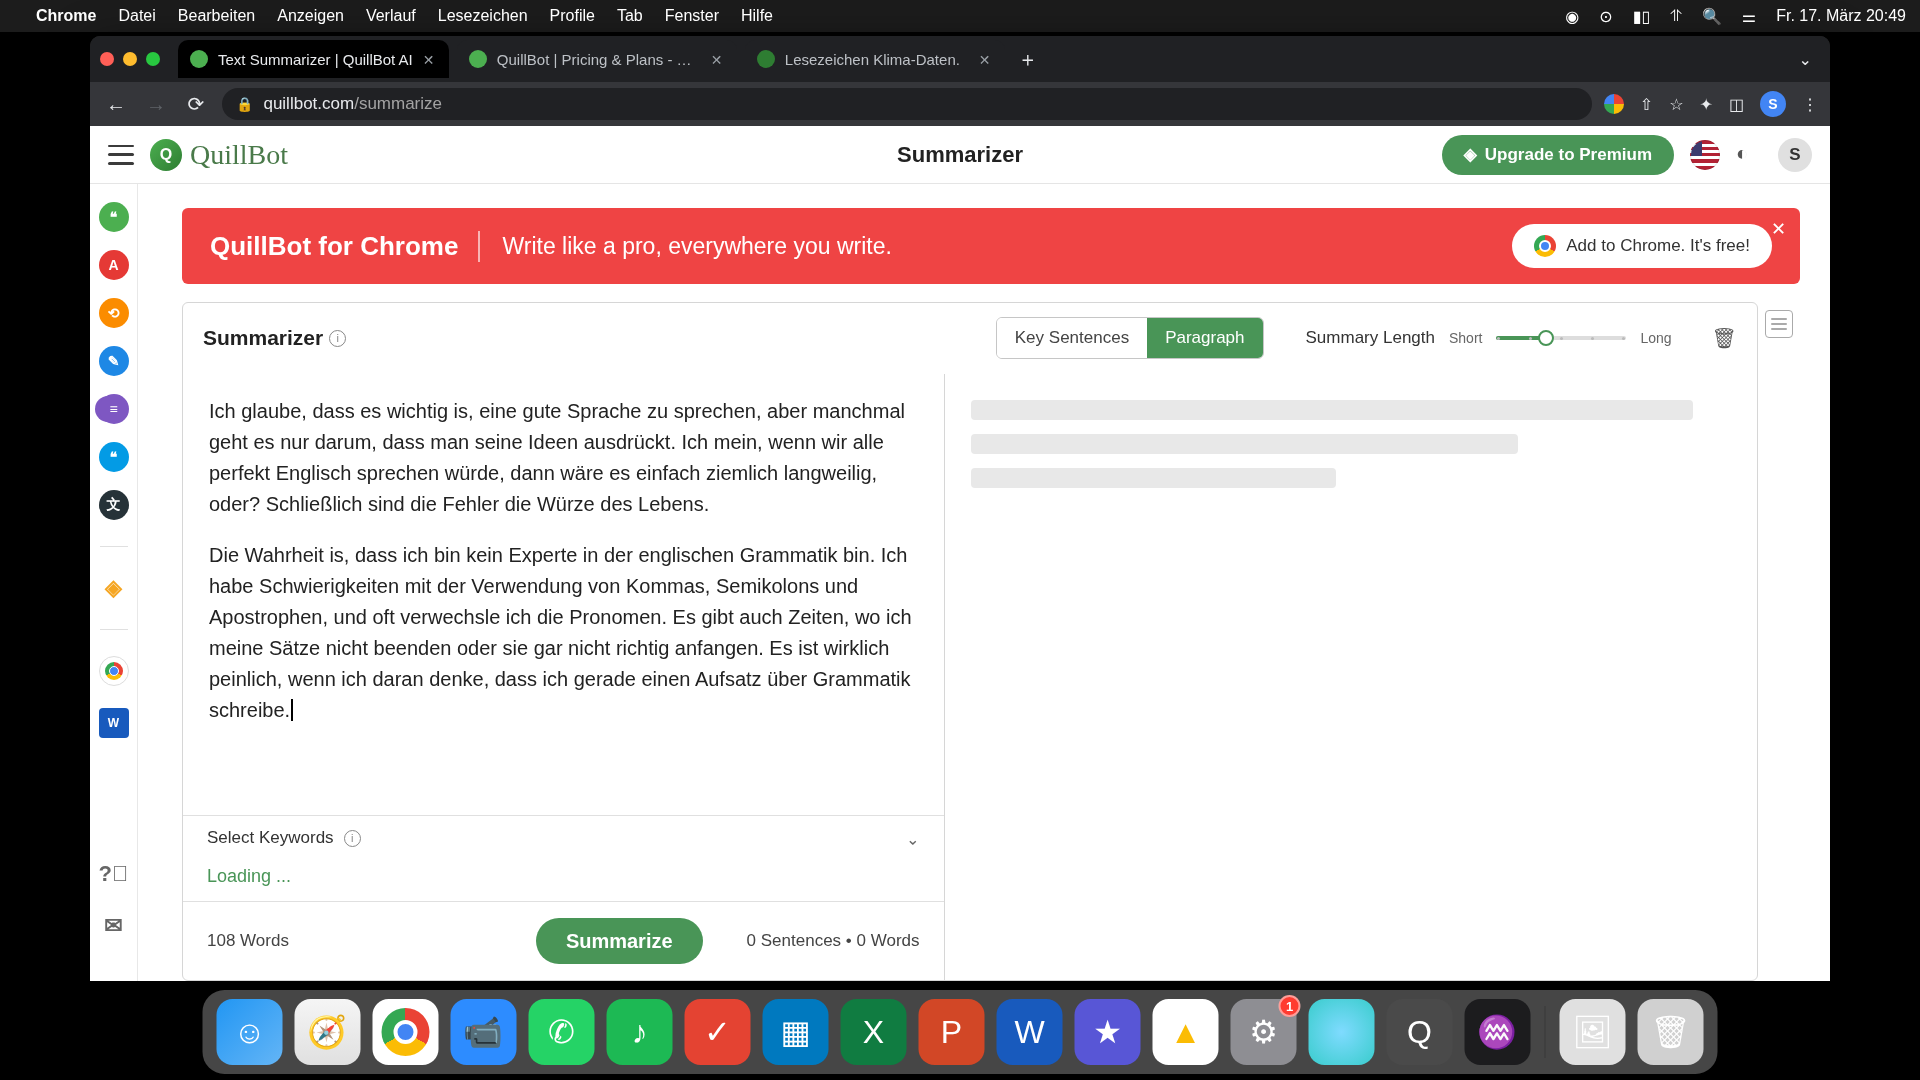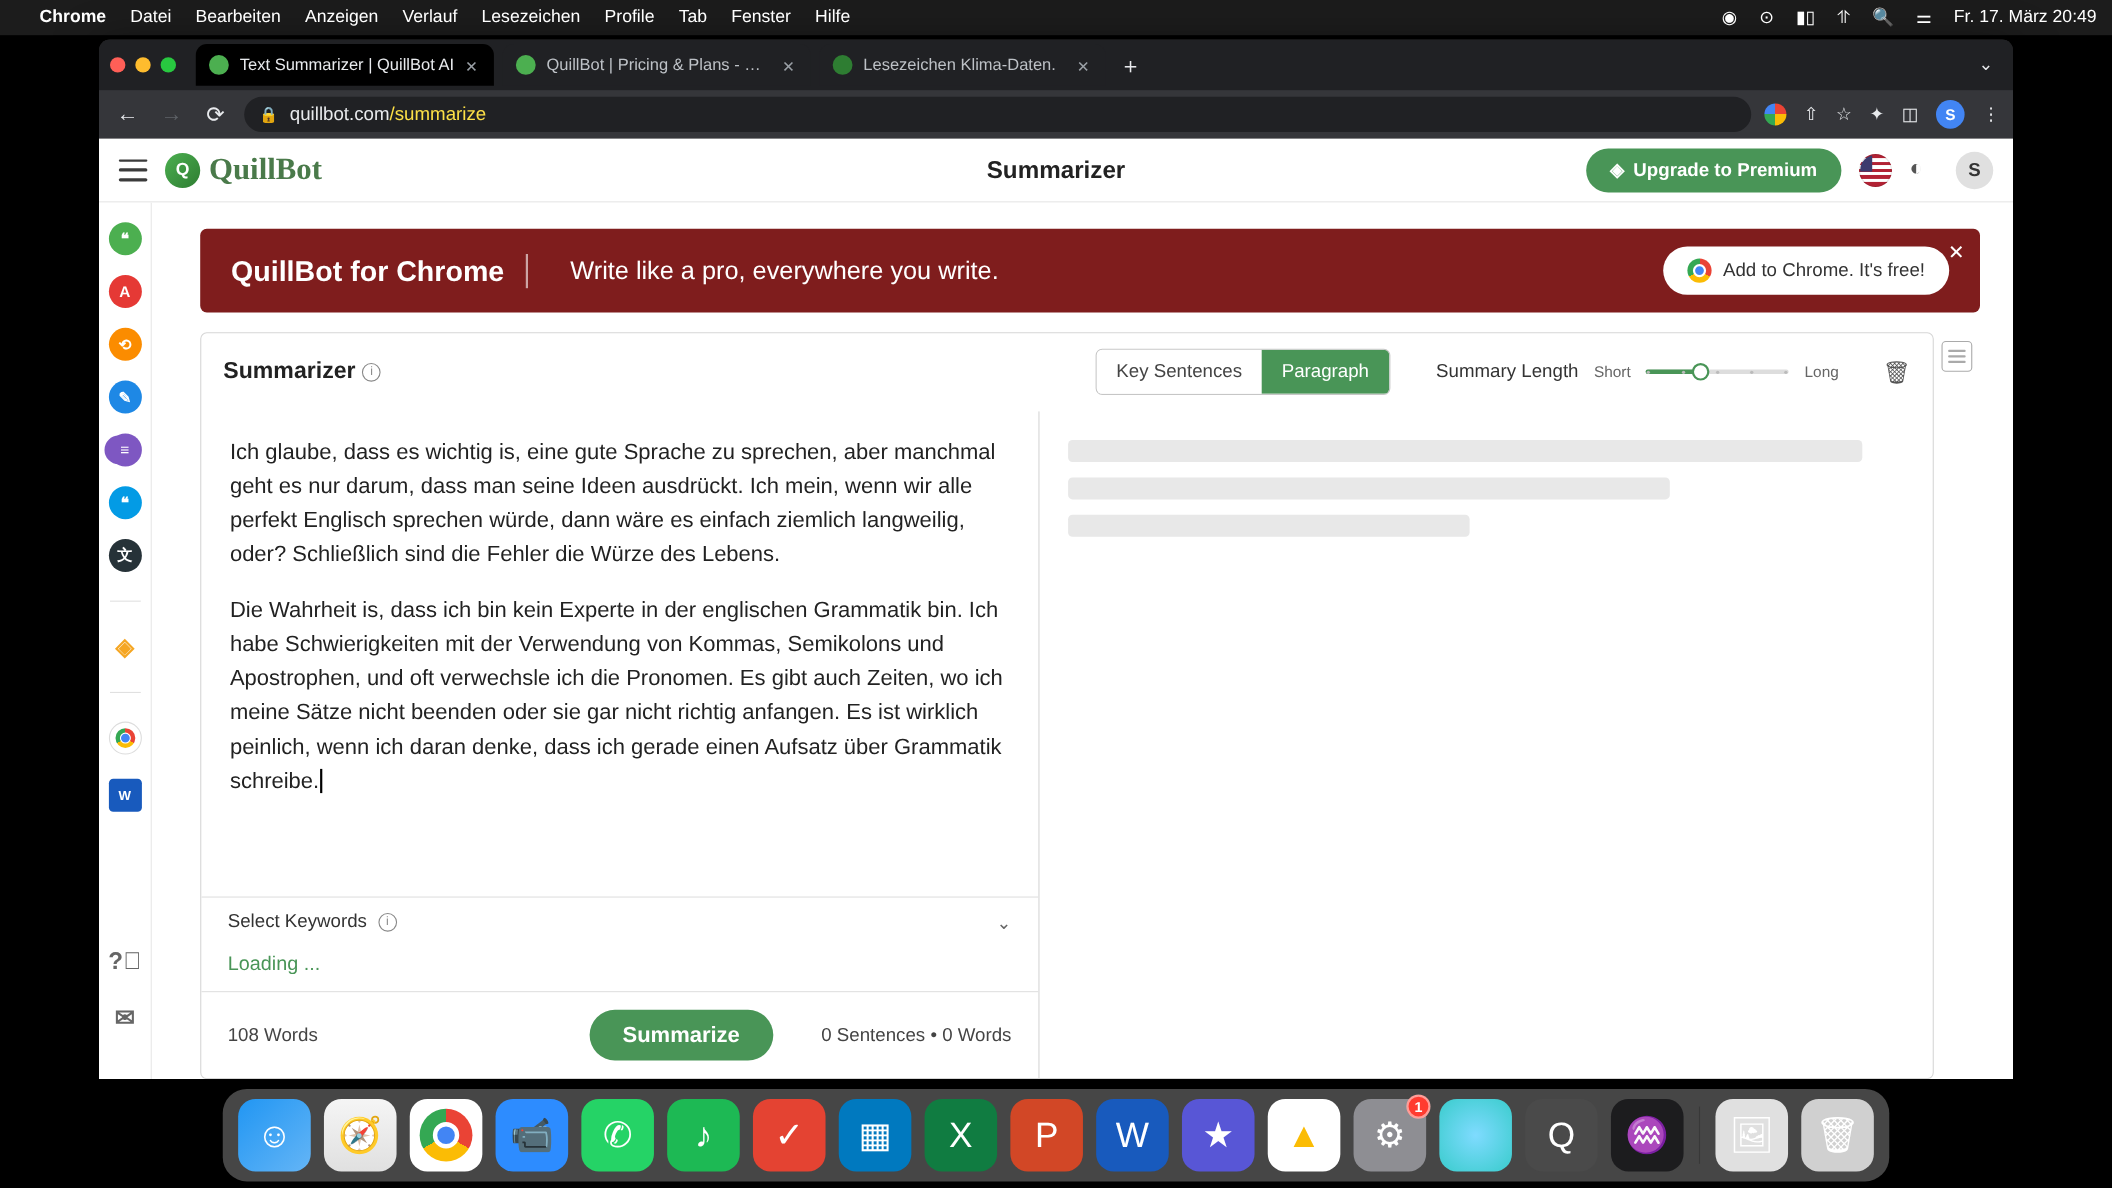--- a/index.html
+++ b/index.html
@@ -30,51 +30,51 @@
 .newtab { width: 30px; height: 30px; display: flex; align-items: center; justify-content: center; color: #e8eaed; font-size: 20px; }
 .tabstrip .flex { flex: 1; }
 .tabstrip .chev { color: #e8eaed; margin-right: 8px; }
 
 .toolbar { height: 44px; background: #35363a; display: flex; align-items: center; padding: 0 12px; gap: 12px; }
 .toolbar .navbtn { width: 28px; height: 28px; display: flex; align-items: center; justify-content: center; color: #e8eaed; font-size: 20px; }
 .toolbar .navbtn.disabled { color: #5f6368; }
 .addrbar { flex: 1; height: 32px; background: #202124; border-radius: 20px; display: flex; align-items: center; padding: 0 14px; gap: 10px; color: #e8eaed; font-size: 17px; }
 .addrbar .lock { color: #9aa0a6; font-size: 14px; }
 .addrbar .domain { color: #e8eaed; }
-.addrbar .path { color: #fde047; }
+.addrbar .path { color: #a3a3a3; }
 .toolbar .ricons { display: flex; gap: 16px; align-items: center; color: #e8eaed; }
 .toolbar .prof { width: 26px; height: 26px; border-radius: 50%; background: #4285f4; color: #fff; display: flex; align-items: center; justify-content: center; font-size: 14px; font-weight: 600; }
 
 
 .page { flex: 1; background: #fff; display: flex; flex-direction: column; overflow: hidden; }
 
 .app-header { height: 58px; border-bottom: 1px solid #e5e5e5; display: flex; align-items: center; padding: 0 18px; gap: 16px; }
 .hamburger { width: 26px; height: 20px; display: flex; flex-direction: column; justify-content: space-between; }
 .hamburger span { height: 2.5px; background: #3b3b3b; border-radius: 2px; }
 .brand { display: flex; align-items: center; gap: 8px; }
 .brand-logo { width: 32px; height: 32px; border-radius: 50%; background: linear-gradient(135deg,#4caf50,#2e7d32); display: flex; align-items: center; justify-content: center; color: #fff; font-weight: bold; font-size: 16px; }
-.brand-text { font-size: 28px; color: #4a7a4a; font-weight: 700; font-family: Georgia, serif; }
+.brand-text { font-size: 28px; color: #4a7a4a; font-weight: 400; font-family: Georgia, serif; }
 .app-header .flex { flex: 1; }
 .app-title { font-size: 22px; font-weight: 700; color: #222; position: absolute; left: 50%; transform: translateX(-50%); }
 .app-header { position: relative; }
 .premium-btn { background: #499557; color: #fff; border: none; border-radius: 28px; height: 40px; padding: 0 22px; font-size: 17px; font-weight: 600; display: flex; align-items: center; gap: 8px; cursor: pointer; }
 .flag { width: 30px; height: 30px; border-radius: 50%; background: linear-gradient(to bottom, #b22234 11%, #fff 11% 22%, #b22234 22% 33%, #fff 33% 44%, #b22234 44% 55%, #fff 55% 66%, #b22234 66% 77%, #fff 77% 88%, #b22234 88%); position: relative; overflow: hidden; border: 1px solid rgba(0,0,0,0.1); }
 .flag::before { content: ""; position: absolute; top: 0; left: 0; width: 40%; height: 55%; background: #3c3b6e; }
 .theme-toggle { width: 26px; height: 26px; color: #555; font-size: 20px; }
 .avatar { width: 34px; height: 34px; border-radius: 50%; background: #e0e0e0; color: #333; display: flex; align-items: center; justify-content: center; font-weight: 700; font-size: 17px; }
 
 .app-body { flex: 1; display: flex; overflow: hidden; }
 .sidebar { width: 48px; border-right: 1px solid #e8e8e8; display: flex; flex-direction: column; align-items: center; padding-top: 18px; gap: 22px; position: relative; }
 .side-icon { width: 30px; height: 30px; border-radius: 50%; display: flex; align-items: center; justify-content: center; color: #fff; font-size: 14px; font-weight: bold; cursor: pointer; }
 .side-sep { width: 28px; height: 1px; background: #e0e0e0; margin: 4px 0; }
 .side-icon.plain { background: transparent; color: #666; font-size: 22px; }
 
 .main { flex: 1; padding: 24px 30px 0 44px; display: flex; flex-direction: column; gap: 18px; overflow: hidden; }
 
-.banner { background: #7f1d1d; border-radius: 6px; height: 76px; display: flex; align-items: center; padding: 0 28px; color: #fff; position: relative; gap: 16px; }
+.banner { background: #ef4444; border-radius: 6px; height: 76px; display: flex; align-items: center; padding: 0 28px; color: #fff; position: relative; }
 .banner-left { font-size: 26px; font-weight: 600; padding-right: 20px; border-right: 2px solid rgba(255,255,255,0.6); }
 .banner-mid { font-size: 23px; padding-left: 22px; }
 .banner .flex { flex: 1; }
 .banner-btn { background: #fff; color: #333; border-radius: 28px; height: 44px; padding: 0 22px; display: flex; align-items: center; gap: 10px; font-size: 17px; cursor: pointer; }
 .banner-btn .chrome-ico { width: 22px; height: 22px; border-radius: 50%; background: conic-gradient(#ea4335 0 120deg, #fbbc05 120deg 240deg, #34a853 240deg); position: relative; }
 .banner-btn .chrome-ico::after { content: ""; position: absolute; inset: 5px; border-radius: 50%; background: #4285f4; border: 2px solid #fff; }
 .banner-close { position: absolute; top: 10px; right: 14px; color: #fff; font-size: 18px; cursor: pointer; }
 .editor-card { flex: 1; border: 1px solid #d6d6d6; border-radius: 6px; display: flex; flex-direction: column; overflow: hidden; background: #fff; }
 
 .card-header { display: flex; align-items: center; padding: 14px 20px; gap: 18px; border-bottom: 1px solid transparent; }

